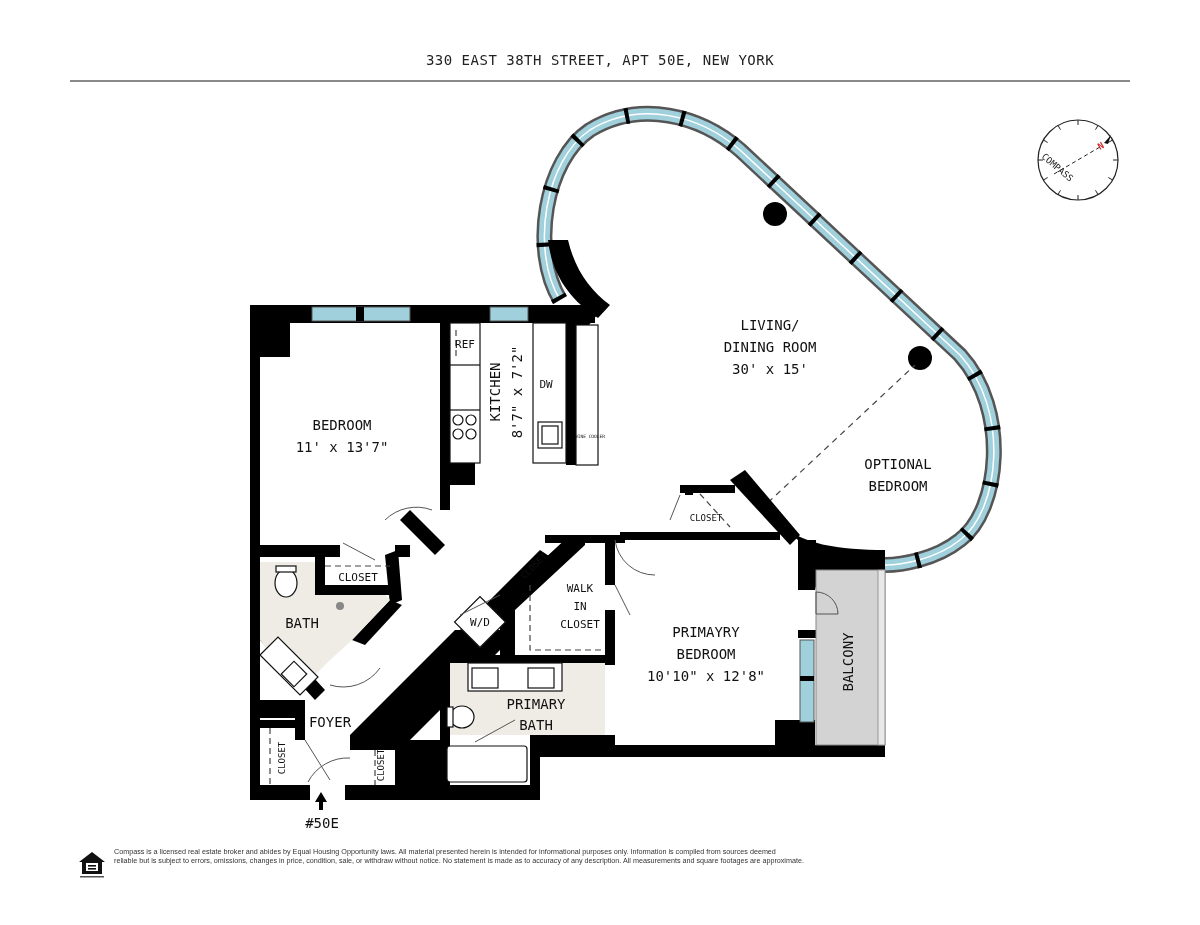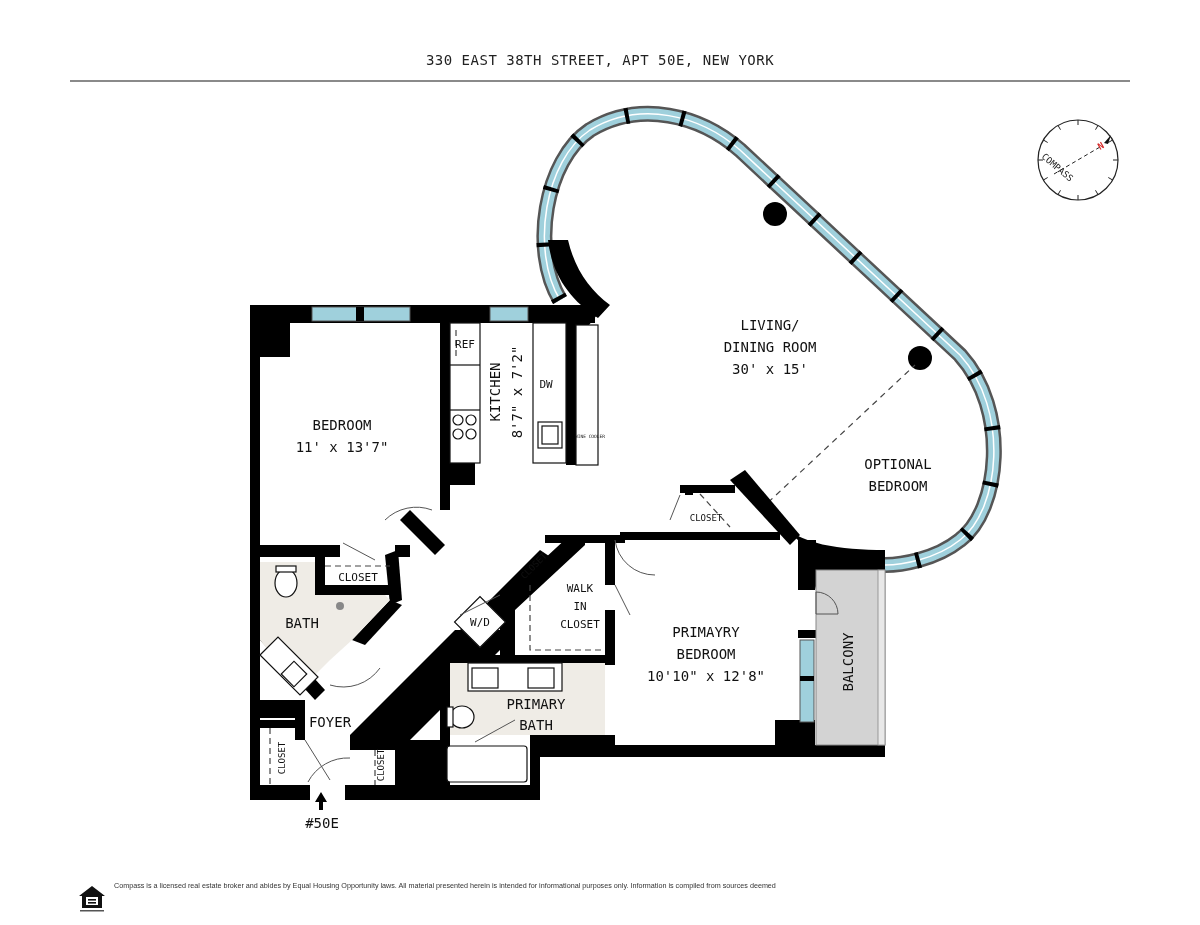--- a/index.html
+++ b/index.html
@@ -3,21 +3,21 @@
 <meta charset="utf-8">
 <style>
   html, body { margin: 0; padding: 0; background: #ffffff; }
   body { width: 1200px; height: 925px; position: relative; overflow: hidden; font-family: "DejaVu Sans Mono", monospace; }
   .header-title { position: absolute; left: 0; width: 1200px; top: 52px; text-align: center; font-family: "DejaVu Sans Mono", monospace; font-size: 14px; letter-spacing: 0.5px; color: #222; }
   .header-rule { position: absolute; left: 70px; width: 1060px; top: 80px; height: 2px; background: #8a8a8a; }
   svg.plan { position: absolute; left: 0; top: 0; }
   .lbl { font-family: "DejaVu Sans Mono", monospace; font-size: 14px; fill: #111; text-anchor: middle; }
   .lbl-sm { font-family: "DejaVu Sans Mono", monospace; font-size: 11px; fill: #111; text-anchor: middle; }
   .lbl-xs { font-family: "DejaVu Sans Mono", monospace; font-size: 9px; fill: #111; text-anchor: middle; }
-  .footer { position: absolute; left: 78px; top: 882px; width: 1060px; height: 40px; }
+  .footer { position: absolute; left: 78px; top: 848px; width: 1060px; height: 40px; }
   .eho { position: absolute; left: 0; top: 2px; width: 28px; height: 30px; }
   .disclaimer { position: absolute; left: 36px; top: 0; width: 1020px; font-family: "Liberation Sans", sans-serif; font-size: 7.2px; line-height: 8.6px; color: #333; }
   .compass-txt { font-family: "DejaVu Sans Mono", monospace; font-size: 9px; fill: #222; }
 </style>
 </head>
 <body>
 
 <div class="header-title">330 EAST 38TH STREET, APT 50E, NEW YORK</div>
 <div class="header-rule"></div>
 
@@ -242,14 +242,15 @@
 <div class="footer">
   <svg class="eho" viewBox="0 0 28 30">
     <polygon points="14,2 1,12 4,12 4,24 24,24 24,12 27,12" fill="#111"></polygon>
     <rect x="8" y="13" width="12" height="8" fill="#fff"></rect>
     <rect x="10" y="15" width="8" height="1.6" fill="#111"></rect>
     <rect x="10" y="18" width="8" height="1.6" fill="#111"></rect>
     <rect x="2" y="26" width="24" height="1.5" fill="#555"></rect>
   </svg>
   <div class="disclaimer">
     <div>Compass is a licensed real estate broker and abides by Equal Housing Opportunity laws. All material presented herein is intended for informational purposes only. Information is compiled from sources deemed</div>
+    <div>reliable but is subject to errors, omissions, changes in price, condition, sale, or withdraw without notice. No statement is made as to accuracy of any description. All measurements and square footages are approximate.</div>
   </div>
 </div>
 
 </body></html>

